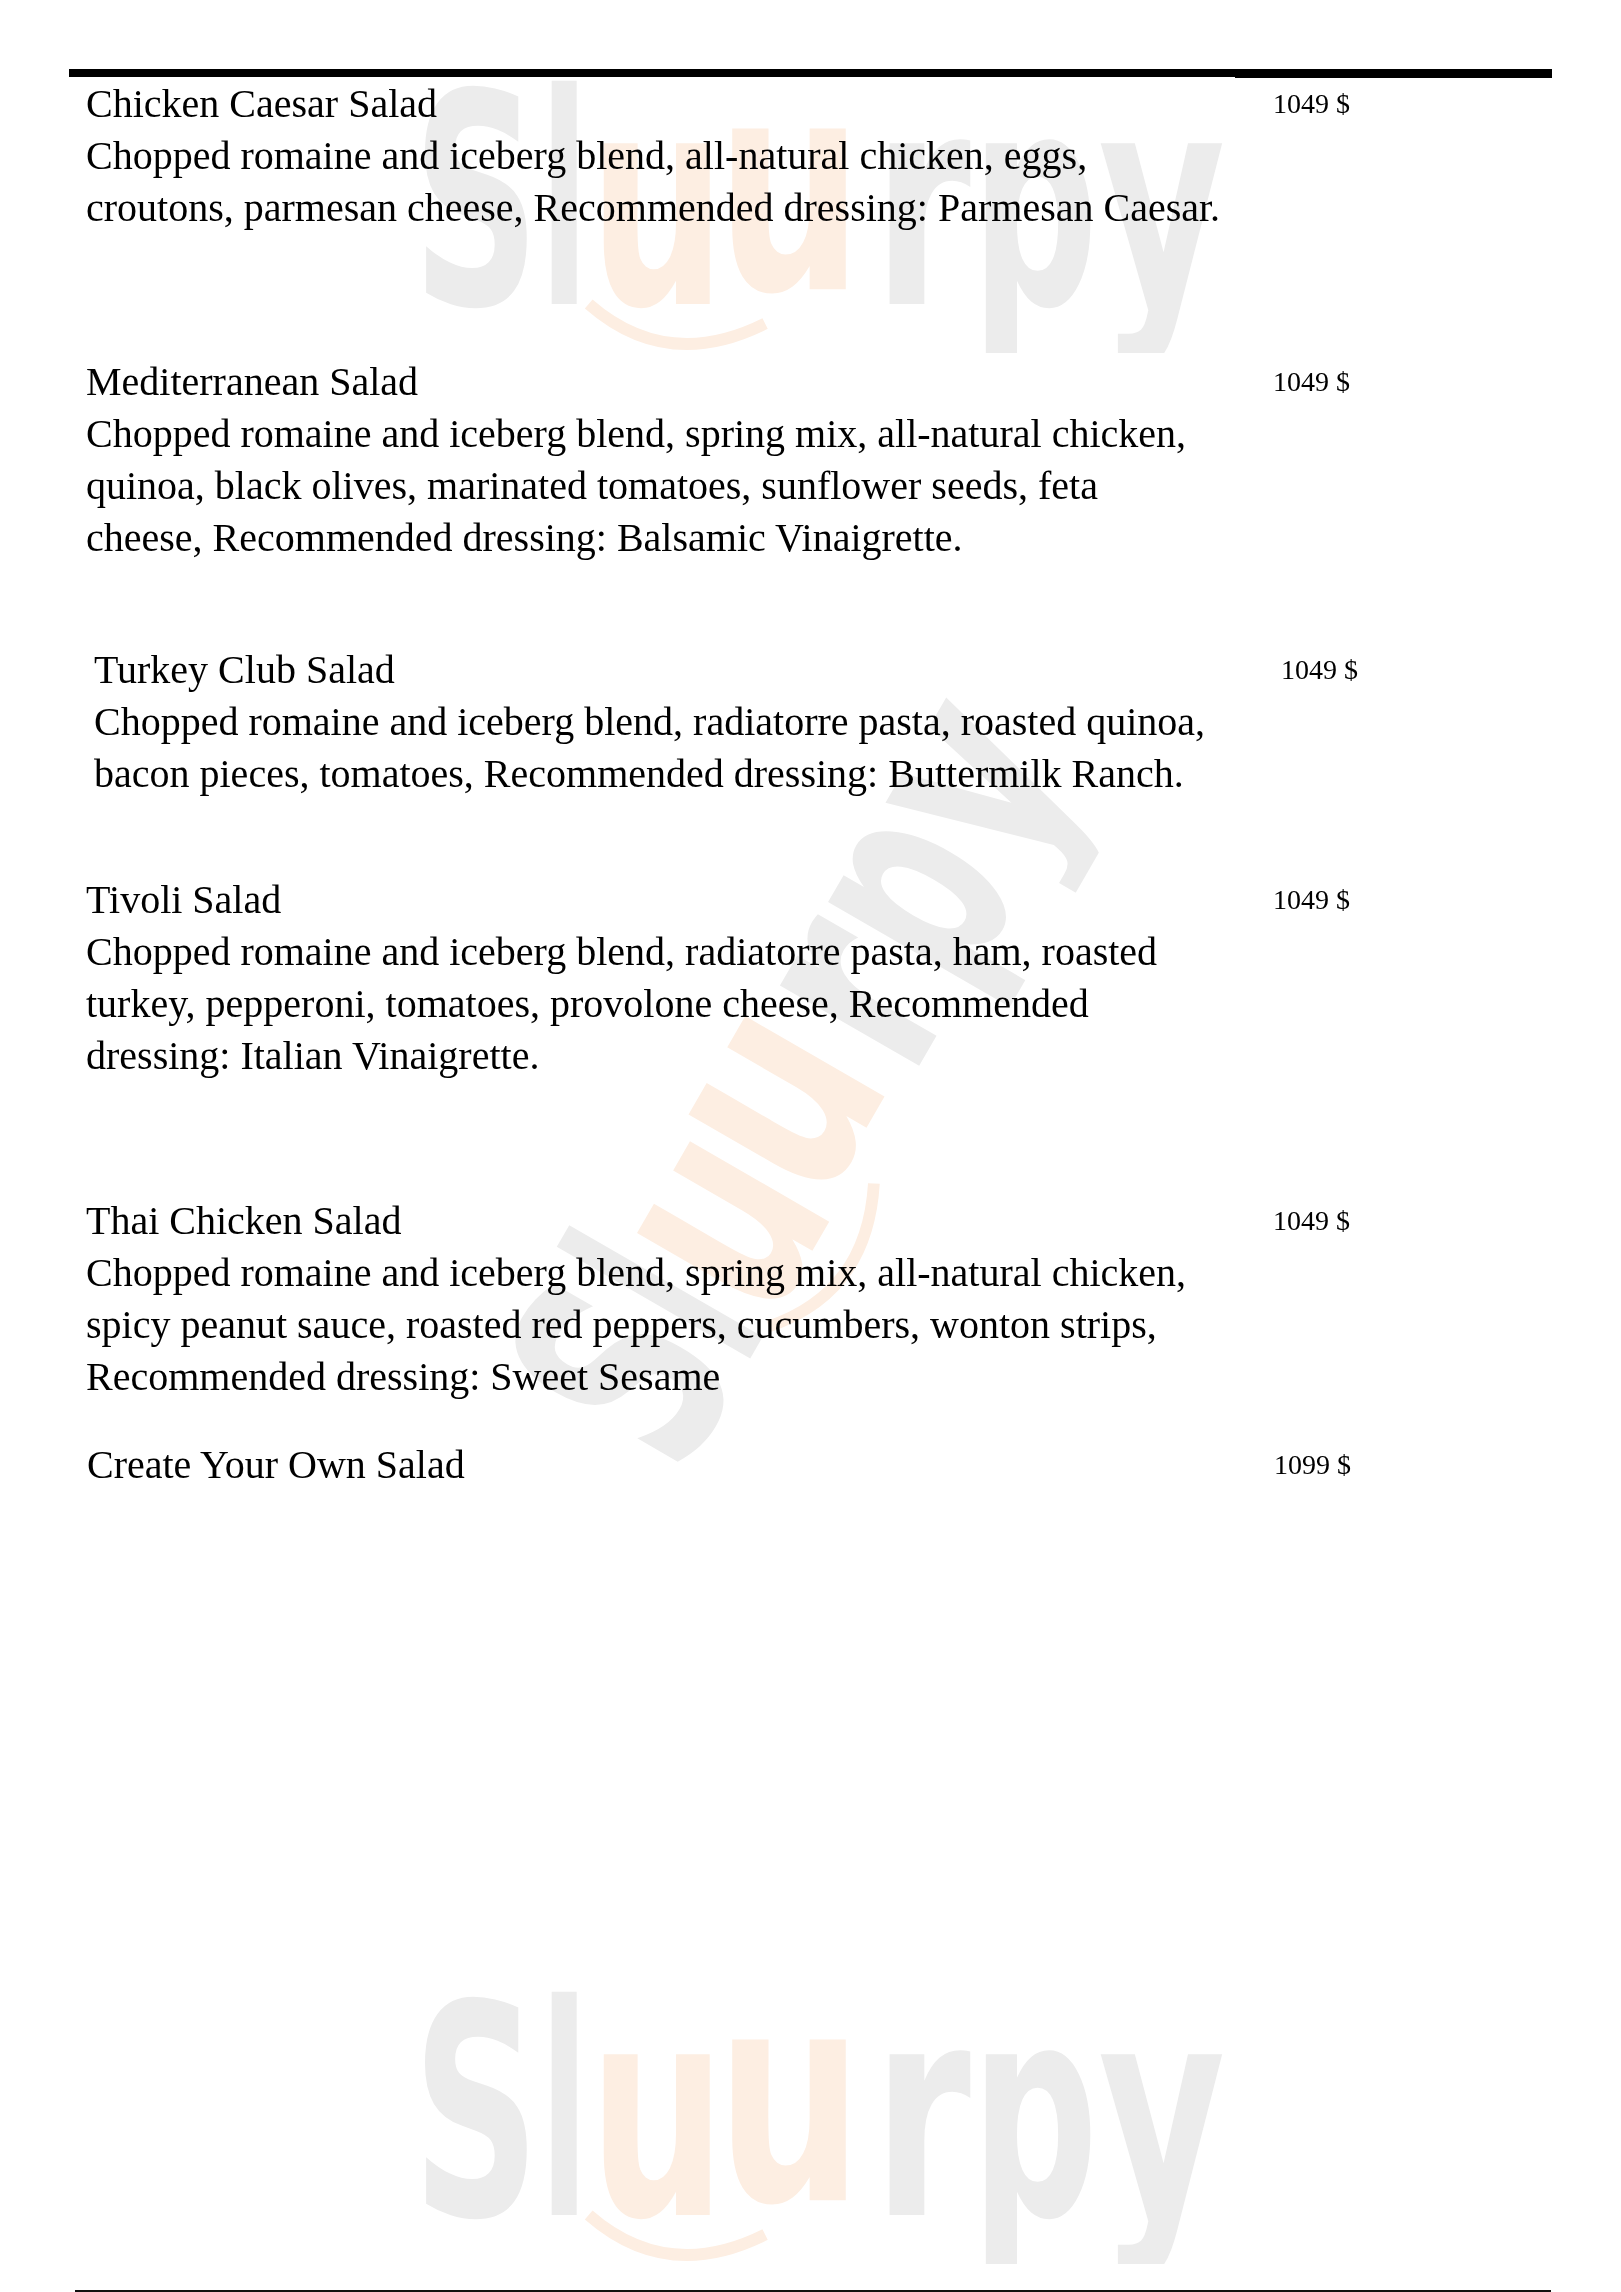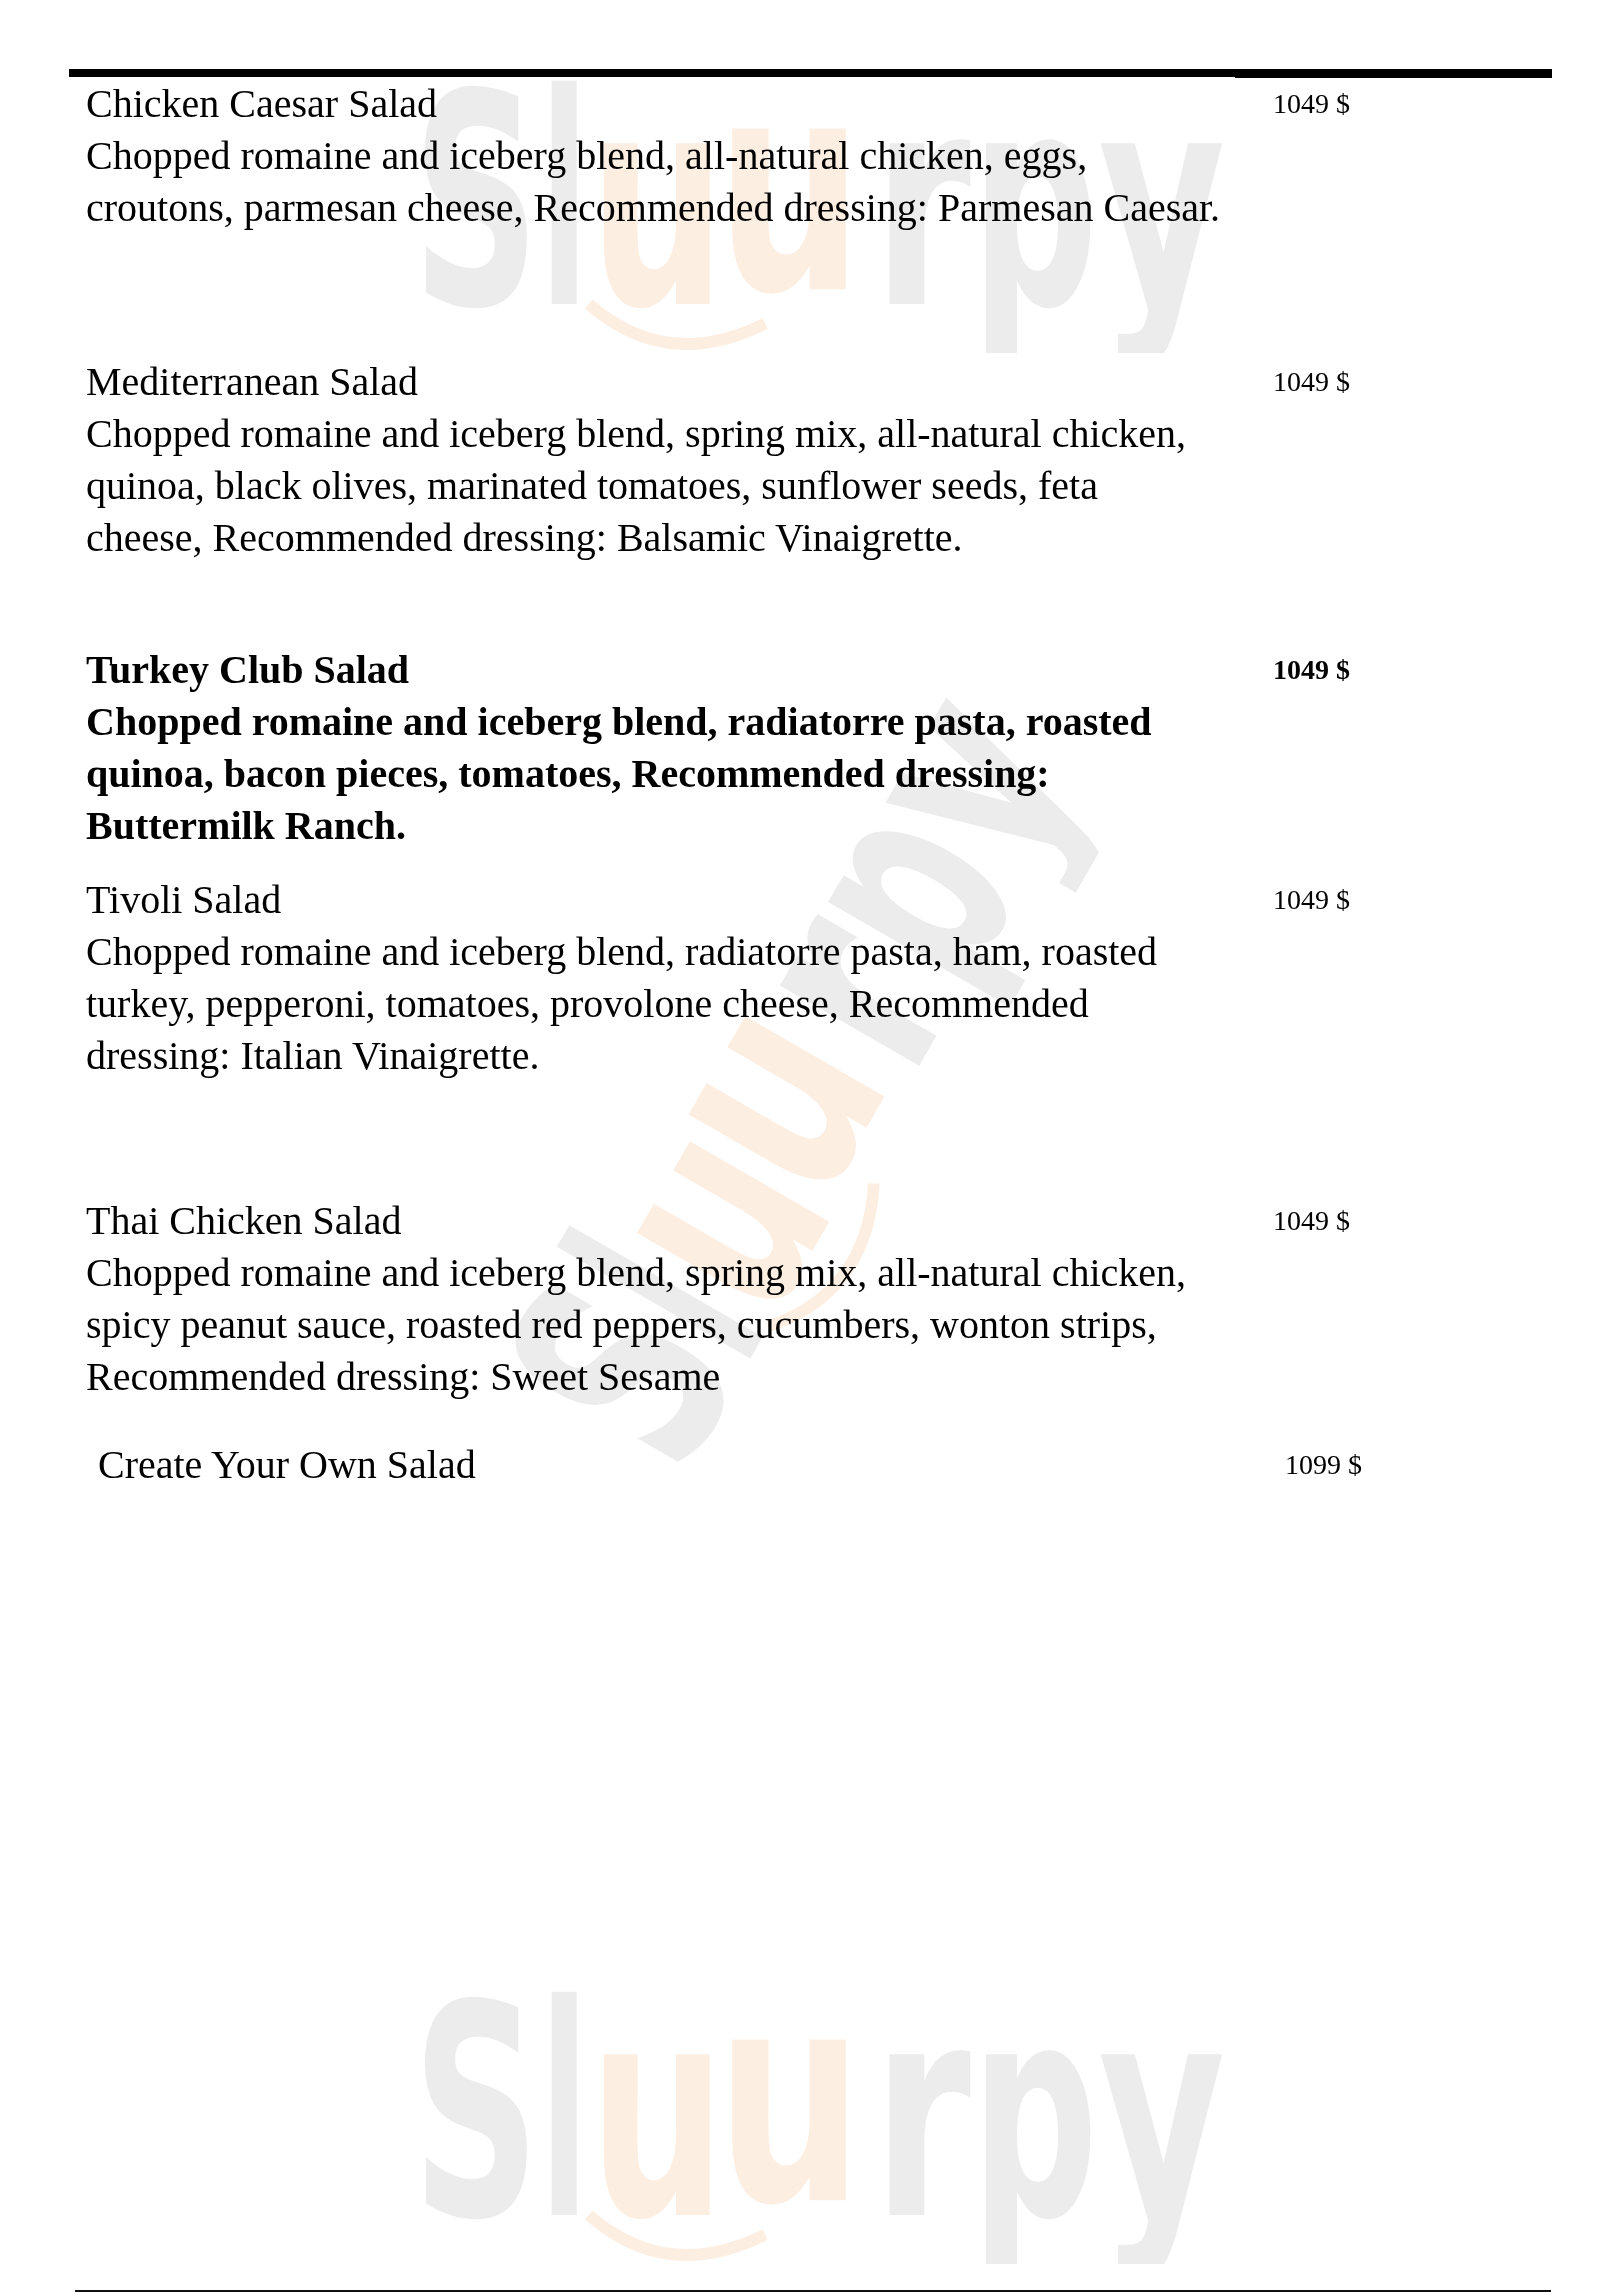--- a/index.html
+++ b/index.html
@@ -138,21 +138,21 @@
   </div>
 
   <div class="menu-item" style="position:absolute; left:0; top:278px;align-items:center;">
     <div class="item-text">
       <span class="item-name">Mediterranean Salad</span>
       <span class="item-desc">Chopped romaine and iceberg blend, spring mix, all-natural chicken, quinoa, black olives, marinated tomatoes, sunflower seeds, feta cheese, Recommended dressing: Balsamic Vinaigrette.</span>
     </div>
     <span class="item-price">1049 $</span>
   </div>
 
-  <div class="menu-item" style="position:absolute; left:0; top:566px;font-weight:bold;">
+  <div class="menu-item" style="position:absolute; left:8px; top:566px;">
     <div class="item-text">
       <span class="item-name">Turkey Club Salad</span>
       <span class="item-desc">Chopped romaine and iceberg blend, radiatorre pasta, roasted quinoa, bacon pieces, tomatoes, Recommended dressing: Buttermilk Ranch.</span>
     </div>
     <span class="item-price">1049 $</span>
   </div>
 
   <div class="menu-item" style="position:absolute; left:0; top:796px;">
     <div class="item-text">
       <span class="item-name">Tivoli Salad</span>
@@ -162,21 +162,21 @@
   </div>
 
   <div class="menu-item" style="position:absolute; left:0; top:1117px;">
     <div class="item-text">
       <span class="item-name">Thai Chicken Salad</span>
       <span class="item-desc">Chopped romaine and iceberg blend, spring mix, all-natural chicken, spicy peanut sauce, roasted red peppers, cucumbers, wonton strips, Recommended dressing: Sweet Sesame</span>
     </div>
     <span class="item-price">1049 $</span>
   </div>
 
-  <div class="menu-item" style="position:absolute; left:12px; top:1361px;">
+  <div class="menu-item" style="position:absolute; left:1px; top:1361px;">
     <div class="item-text">
       <span class="item-name">Create Your Own Salad</span>
     </div>
     <span class="item-price">1099 $</span>
   </div>
 
 </div>
 
 <div class="bottom-rule"></div>
 

